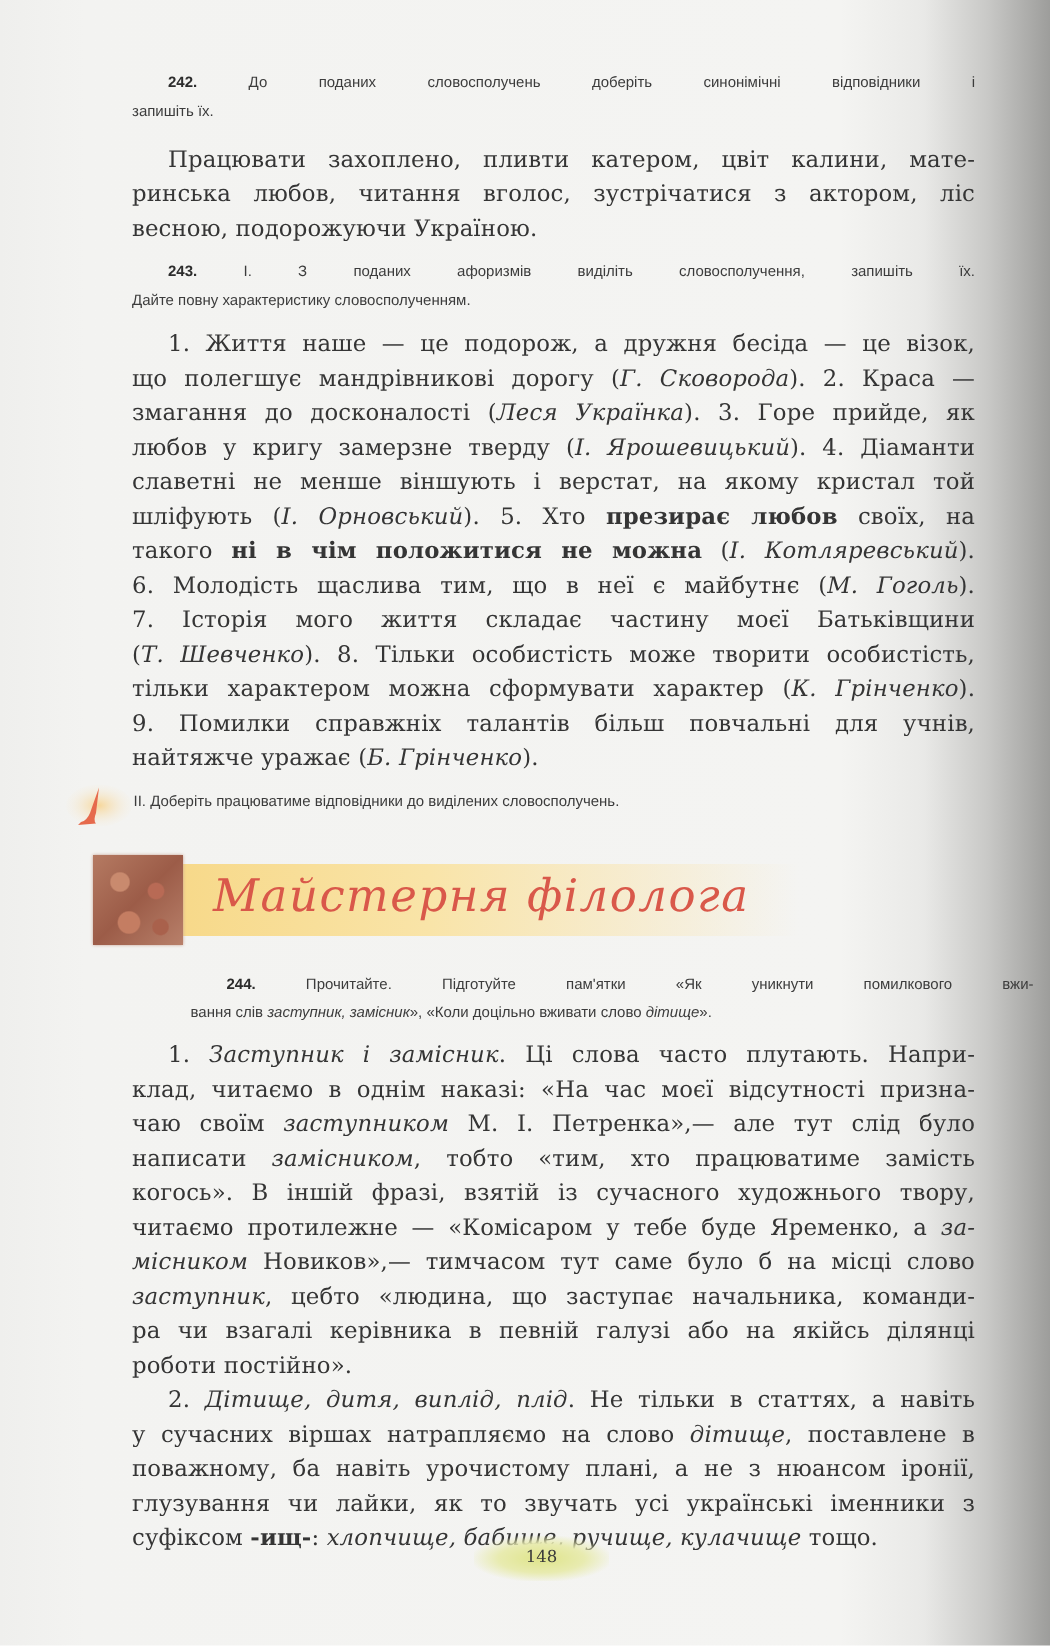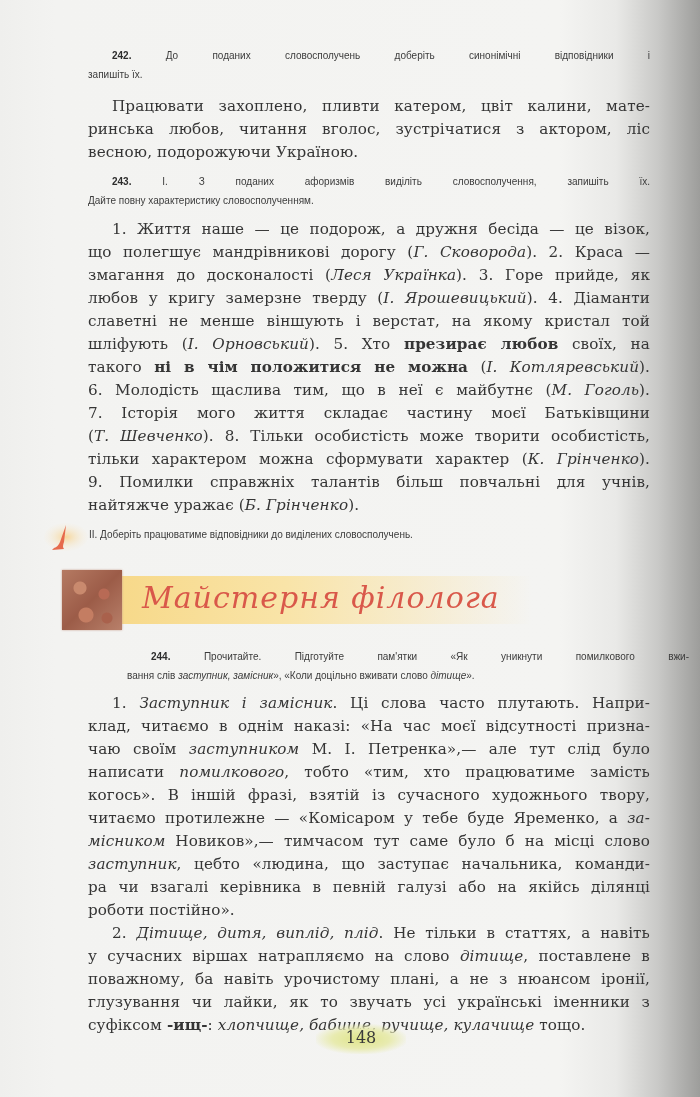--- a/index.html
+++ b/index.html
@@ -40,21 +40,21 @@
   }
   .banner .title {
     position: absolute; left: 80px; top: 12px;
     font-family: "DejaVu Serif", "Liberation Serif", serif; font-style: italic;
     font-size: 30px; color: #d9584a; letter-spacing: 1px;
   }
   .pagenum {
     position: absolute; left: 316px; top: 1024px; width: 90px; height: 30px;
     background: radial-gradient(ellipse at center, #dfe48a 0%, #e8ebb0 45%, rgba(244,244,242,0) 75%);
     text-align: center;
-    font-family: "DejaVu Serif", "Liberation Serif", serif; font-size: 16px; line-height: 28px; color: #3a3a3a;
+    font-family: "DejaVu Serif", "Liberation Serif", serif; font-size: 11px; line-height: 28px; color: #3a3a3a;
   }
 </style>
 </head>
 <body>
 
 <div class="page">
 
   <div class="blk sans" style="top:46px;">
     <span class="line" style="text-indent:24px;"><span class="num">242.</span> <span>До поданих словосполучень доберіть синонімічні відповідники і</span></span>
     <span class="line last">запишіть їх.</span>
@@ -108,21 +108,21 @@
   </div>
 
   <div class="blk sans" style="top:647px;margin-left:39px;">
     <span class="line" style="text-indent:24px;"><span class="num">244.</span> <span>Прочитайте. Підготуйте пам'ятки «Як уникнути помилкового вжи-</span></span>
     <span class="line last"><span>вання слів </span><i>заступник, замісник</i><span>», «Коли доцільно вживати слово </span><i>дітище</i><span>».</span></span>
   </div>
   <div class="blk serif" style="top:692px;">
     <span class="line" style="text-indent:24px;"><span>1. </span><i>Заступник і замісник</i><span>. Ці слова часто плутають. Напри-</span></span>
     <span class="line"><span>клад, читаємо в однім наказі: «На час моєї відсутності призна-</span></span>
     <span class="line"><span>чаю своїм </span><i>заступником</i><span> М. І. Петренка»,— але тут слід було</span></span>
-    <span class="line"><span>написати </span><i>помилкового</i><span>, тобто «тим, хто працюватиме замість</span></span>
+    <span class="line"><span>написати </span><i>замісником</i><span>, тобто «тим, хто працюватиме замість</span></span>
     <span class="line"><span>когось». В іншій фразі, взятій із сучасного художнього твору,</span></span>
     <span class="line"><span>читаємо протилежне — «Комісаром у тебе буде Яременко, а </span><i>за-</i></span>
     <span class="line"><i>місником</i><span> Новиков»,— тимчасом тут саме було б на місці слово</span></span>
     <span class="line"><i>заступник</i><span>, цебто «людина, що заступає начальника, команди-</span></span>
     <span class="line"><span>ра чи взагалі керівника в певній галузі або на якійсь ділянці</span></span>
     <span class="line last"><span>роботи постійно».</span></span>
     <span class="line" style="text-indent:24px;"><span>2. </span><i>Дітище, дитя, виплід, плід</i><span>. Не тільки в статтях, а навіть</span></span>
     <span class="line"><span>у сучасних віршах натрапляємо на слово </span><i>дітище</i><span>, поставлене в</span></span>
     <span class="line"><span>поважному, ба навіть урочистому плані, а не з нюансом іронії,</span></span>
     <span class="line"><span>глузування чи лайки, як то звучать усі українські іменники з</span></span>

